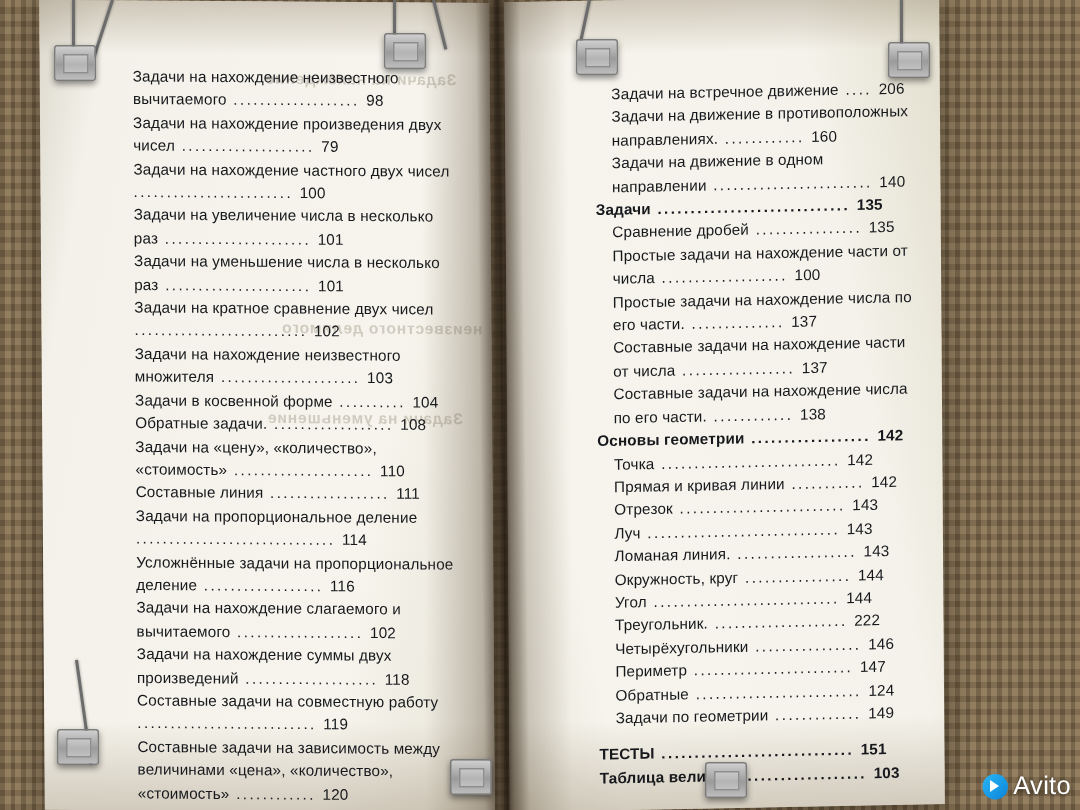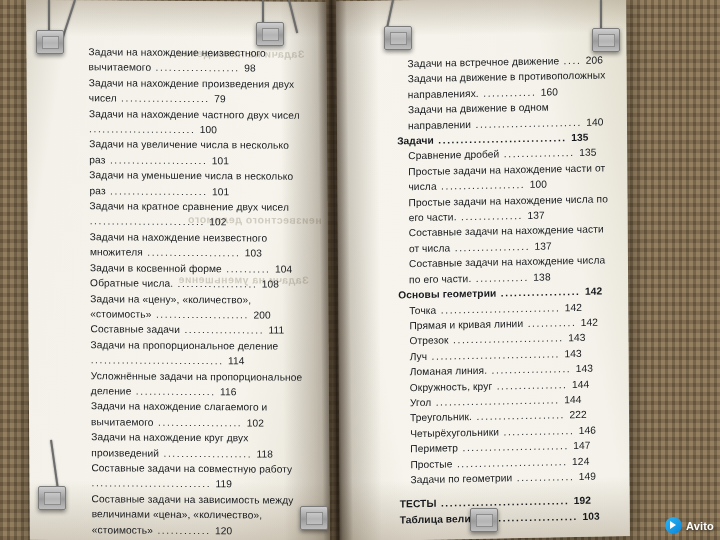--- a/index.html
+++ b/index.html
@@ -105,21 +105,21 @@
   .wire{
     position:absolute;width:2px;background:#6c6c6c;
     box-shadow:0 0 2px rgba(0,0,0,.4);
   }
   .wire.diag{transform-origin:top center;}
 
   
   .watermark{
     position:absolute;right:6px;bottom:6px;
     display:flex;align-items:center;gap:4px;
-    color:#fff;font-size:11px;font-weight:bold;
+    color:#fff;font-size:17px;font-weight:normal;
     text-shadow:0 1px 3px rgba(0,0,0,.6);
     letter-spacing:.2px;
   }
   .wm-dot{
     width:17px;height:17px;border-radius:50%;
     background:#0af;display:inline-block;position:relative;
     background:linear-gradient(135deg,#29b6f6,#0b84d9);
   }
   .wm-dot:after{
     content:"";position:absolute;left:5px;top:4px;
@@ -145,27 +145,27 @@
 
       <div class="toc left" id="toc-left">
           <div class="entry"><span>Задачи на нахождение неизвестного вычитаемого</span><span class="leader"> ................... </span><span>98</span></div>
           <div class="entry"><span>Задачи на нахождение произведения двух чисел</span><span class="leader"> .................... </span><span>79</span></div>
           <div class="entry"><span>Задачи на нахождение частного двух чисел</span><span class="leader"> ........................ </span><span>100</span></div>
           <div class="entry"><span>Задачи на увеличение числа в несколько раз</span><span class="leader"> ...................... </span><span>101</span></div>
           <div class="entry"><span>Задачи на уменьшение числа в несколько раз</span><span class="leader"> ...................... </span><span>101</span></div>
           <div class="entry"><span>Задачи на кратное сравнение двух чисел</span><span class="leader"> .......................... </span><span>102</span></div>
           <div class="entry"><span>Задачи на нахождение неизвестного множителя</span><span class="leader"> ..................... </span><span>103</span></div>
           <div class="entry"><span>Задачи в косвенной форме</span><span class="leader"> .......... </span><span>104</span></div>
-          <div class="entry"><span>Обратные числа.</span><span class="leader"> .................. </span><span>108</span></div>
-          <div class="entry"><span>Задачи на «цену», «количество», «стоимость»</span><span class="leader"> ..................... </span><span>200</span></div>
-          <div class="entry"><span>Составные задачи</span><span class="leader"> .................. </span><span>111</span></div>
+          <div class="entry"><span>Обратные задачи.</span><span class="leader"> .................. </span><span>108</span></div>
+          <div class="entry"><span>Задачи на «цену», «количество», «стоимость»</span><span class="leader"> ..................... </span><span>110</span></div>
+          <div class="entry"><span>Составные линия</span><span class="leader"> .................. </span><span>111</span></div>
           <div class="entry"><span>Задачи на пропорциональное деление</span><span class="leader"> .............................. </span><span>114</span></div>
           <div class="entry"><span>Усложнённые задачи на пропорциональное деление</span><span class="leader"> .................. </span><span>116</span></div>
           <div class="entry"><span>Задачи на нахождение слагаемого и вычитаемого</span><span class="leader"> ................... </span><span>102</span></div>
-          <div class="entry"><span>Задачи на нахождение круг двух произведений</span><span class="leader"> .................... </span><span>118</span></div>
+          <div class="entry"><span>Задачи на нахождение суммы двух произведений</span><span class="leader"> .................... </span><span>118</span></div>
           <div class="entry"><span>Составные задачи на совместную работу</span><span class="leader"> ........................... </span><span>119</span></div>
           <div class="entry"><span>Составные задачи на зависимость между величинами «цена», «количество», «стоимость»</span><span class="leader"> ............ </span><span>120</span></div>
           <div class="entry"><span>Задачи на движение</span><span class="leader"> ................ </span></div>
         </div>
       <div class="page-shade-l"></div>
     </div>
 
     <div class="page right">
       <div class="page-top-fade"></div>
       <div class="page-bot-fade"></div>
@@ -183,23 +183,23 @@
           <div class="entry indent"><span>Точка</span><span class="leader"> ........................... </span><span>142</span></div>
           <div class="entry indent"><span>Прямая и кривая линии</span><span class="leader"> ........... </span><span>142</span></div>
           <div class="entry indent"><span>Отрезок</span><span class="leader"> ......................... </span><span>143</span></div>
           <div class="entry indent"><span>Луч</span><span class="leader"> ............................. </span><span>143</span></div>
           <div class="entry indent"><span>Ломаная линия.</span><span class="leader"> .................. </span><span>143</span></div>
           <div class="entry indent"><span>Окружность, круг</span><span class="leader"> ................ </span><span>144</span></div>
           <div class="entry indent"><span>Угол</span><span class="leader"> ............................ </span><span>144</span></div>
           <div class="entry indent"><span>Треугольник.</span><span class="leader"> .................... </span><span>222</span></div>
           <div class="entry indent"><span>Четырёхугольники</span><span class="leader"> ................ </span><span>146</span></div>
           <div class="entry indent"><span>Периметр</span><span class="leader"> ........................ </span><span>147</span></div>
-          <div class="entry indent"><span>Простые</span><span class="leader"> ......................... </span><span>124</span></div>
+          <div class="entry indent"><span>Обратные</span><span class="leader"> ......................... </span><span>124</span></div>
           <div class="entry indent"><span>Задачи по геометрии</span><span class="leader"> ............. </span><span>149</span></div>
-          <div class="entry bold gap"><span>ТЕСТЫ</span><span class="leader"> ............................. </span><span>192</span></div>
+          <div class="entry bold gap"><span>ТЕСТЫ</span><span class="leader"> ............................. </span><span>151</span></div>
           <div class="entry bold"><span>Таблица величин</span><span class="leader"> ................... </span><span>103</span></div>
         </div>
       <div class="page-shade-r"></div>
     </div>
 
     <div class="gutter"></div>
   </div>
 
   <div class="wire" style="left:48px;top:0;height:34px;"></div>
   <div class="wire diag" style="left:74px;top:0;height:40px;transform:rotate(18deg);"></div>

